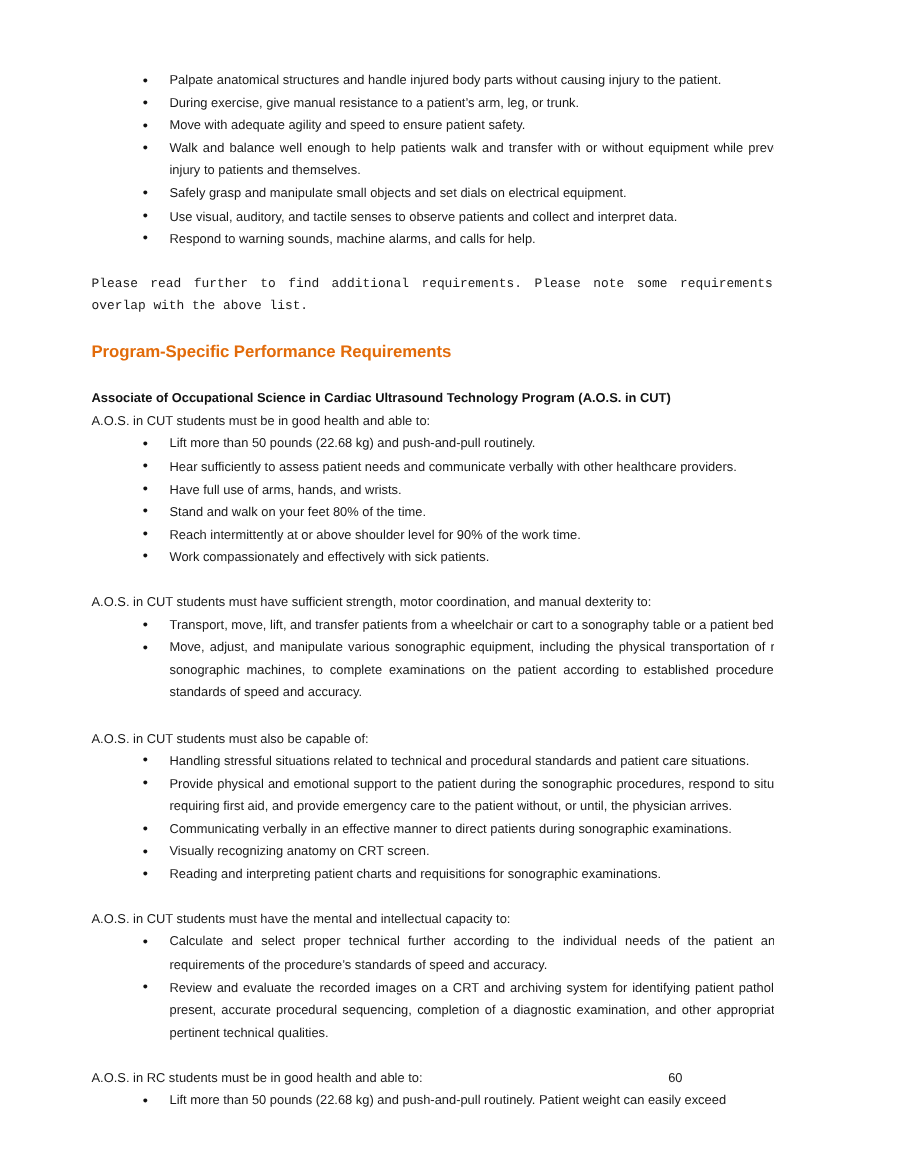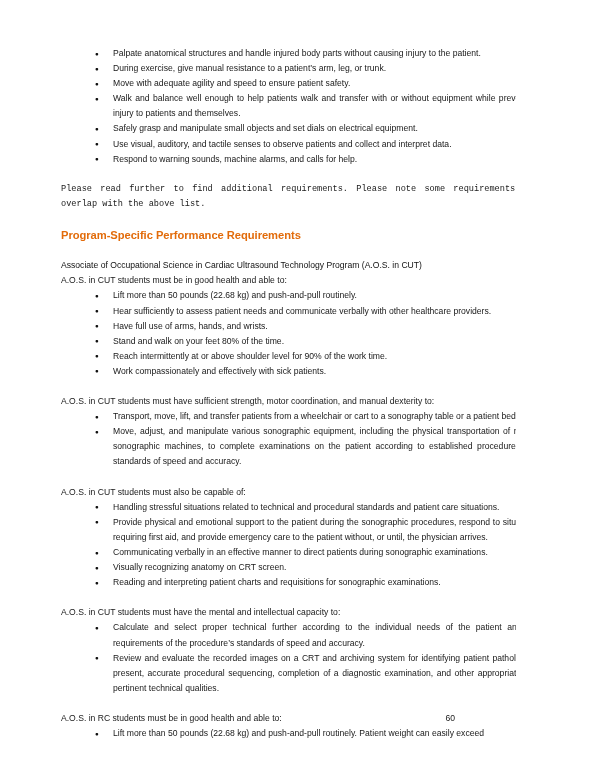--- a/index.html
+++ b/index.html
@@ -41,21 +41,21 @@
   .lead {
     font-size: 8.6px;
     line-height: 15.1px;
     text-align: left;
     margin: 0;
     color: #181818;
   }
   .subhead {
     font-size: 8.6px;
     line-height: 15.1px;
-    font-weight: normal;
+    font-weight: bold;
     text-align: left;
     margin: 0;
     color: #111111;
   }
   .section-head {
     font-size: 11.2px;
     line-height: 16px;
     font-weight: bold;
     color: #E26B0A;
     margin: 0;

